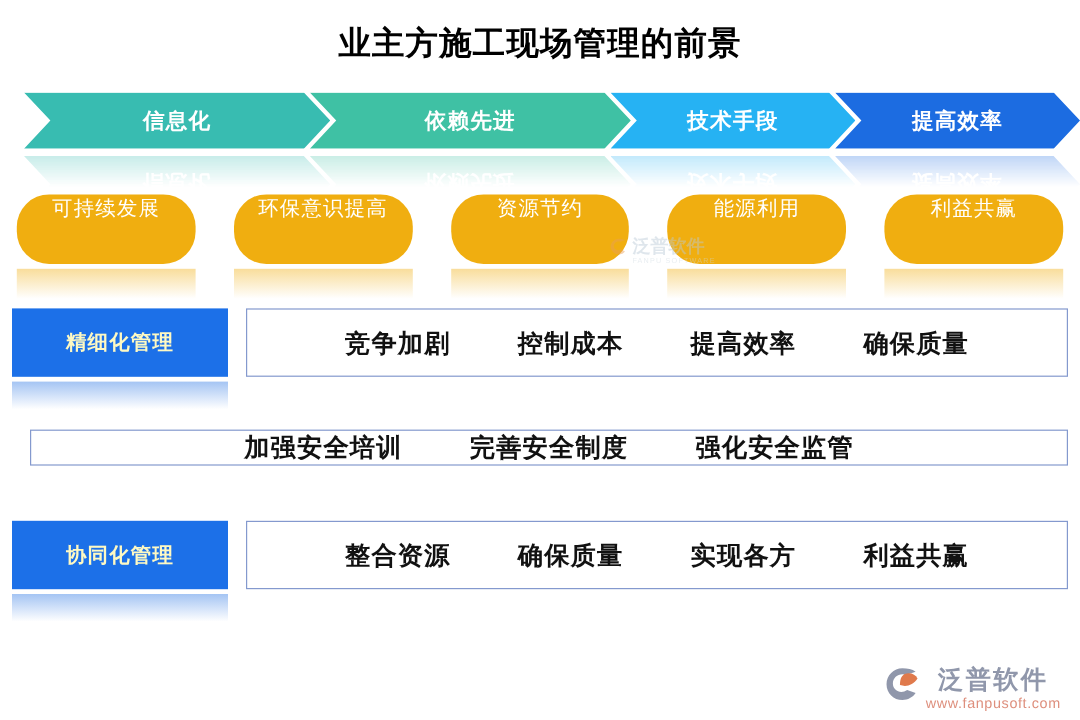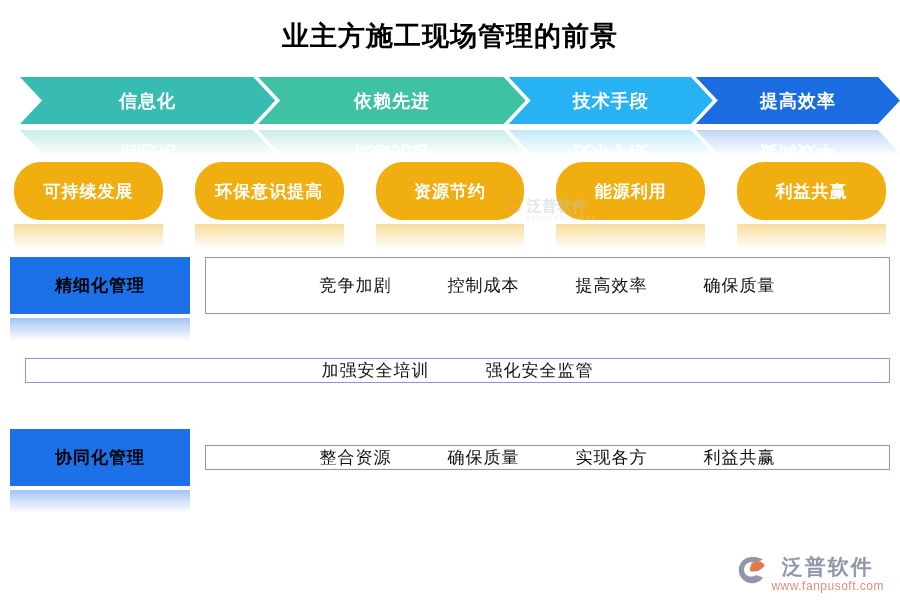--- a/index.html
+++ b/index.html
@@ -17,37 +17,37 @@
   .seg1{flex:250 0 0;background:var(--seg1);margin-left:20px;}
   .seg2{flex:262 0 0;background:var(--seg2);}
   .seg3{flex:200 0 0;background:var(--seg3);}
   .seg4{flex:200 0 0;background:var(--seg4);}
   .band.reflect{position:absolute;left:0;top:53px;transform:scaleY(-1);opacity:.32;
     -webkit-mask-image:linear-gradient(to top,rgba(0,0,0,.85) 0%,rgba(0,0,0,0) 55%);
     mask-image:linear-gradient(to top,rgba(0,0,0,.85) 0%,rgba(0,0,0,0) 55%);}
 
   
   .yellow-row{display:flex;gap:32px;padding:0 14px;margin-top:38px;}
-  .ybox{position:relative;flex:1;height:58px;background:var(--yellow);color:#fff;font-size:17px;font-weight:bold;
-        display:flex;align-items:center;justify-content:center;letter-spacing:1px;border-radius:27px;}
+  .ybox{position:relative;flex:1;height:58px;background:var(--yellow);color:#fff;font-size:17px;font-weight:normal;
+        display:flex;align-items:flex-start;justify-content:center;letter-spacing:1px;border-radius:27px;}
   .ybox::after{content:"";position:absolute;left:0;right:0;top:calc(100% + 4px);height:25px;
         background:linear-gradient(to bottom,rgba(240,174,16,.42),rgba(240,174,16,0));}
 
   
   .crow{display:flex;margin:0 10px;align-items:stretch;}
   .crow.r1{margin-top:37px;}
   .crow.r2{margin-top:44px;}
-  .crow.r3{margin-top:46px;align-items:center;}
-  .label-box{position:relative;width:180px;height:57px;background:var(--blue);color:#000000;font-size:17px;font-weight:bold;
+  .crow.r3{margin-top:46px;}
+  .label-box{position:relative;width:180px;height:57px;background:var(--blue);color:#fef9c3;font-size:17px;font-weight:bold;
         display:flex;align-items:center;justify-content:center;letter-spacing:1px;flex:0 0 auto;}
   .label-box::after{content:"";position:absolute;left:0;right:0;top:calc(100% + 4px);height:23px;
         background:linear-gradient(to bottom,rgba(28,108,225,.40),rgba(28,108,225,0));}
   .panel{flex:1;margin-left:15px;border:1px solid var(--panel_border);background:#fff;
         display:flex;align-items:center;justify-content:center;gap:56px;}
-  .panel span{font-size:17px;font-weight:normal;color:var(--text_dark);letter-spacing:1px;white-space:nowrap;}
+  .panel span{font-size:21px;font-weight:bold;color:var(--text_dark);letter-spacing:1px;white-space:nowrap;}
 
   
   .watermark{position:absolute;left:508px;top:198px;display:flex;align-items:flex-start;gap:4px;opacity:.45;pointer-events:none;}
   .watermark .wm-texts{display:flex;flex-direction:column;line-height:1;}
   .watermark .wm-name{font-size:15px;font-weight:bold;color:#b9c9d6;}
   .watermark .wm-sub{font-size:6px;color:#cdd8e0;letter-spacing:1px;margin-top:2px;}
 
   
   .brand{position:absolute;right:16px;bottom:8px;display:flex;align-items:flex-start;gap:4px;}
   .brand .b-texts{display:flex;flex-direction:column;align-items:center;line-height:1;}
@@ -118,20 +118,21 @@
       <span>竞争加剧</span>
       <span>控制成本</span>
       <span>提高效率</span>
       <span>确保质量</span>
     </div>
   </div>
 
   <div class="crow r2">
     <div class="panel">
       <span>加强安全培训</span>
+      <span>完善安全制度</span>
       <span>强化安全监管</span>
     </div>
   </div>
 
   <div class="crow r3">
     <div class="label-box">
         <span>协同化管理</span>
       </div>
     <div class="panel">
       <span>整合资源</span>

